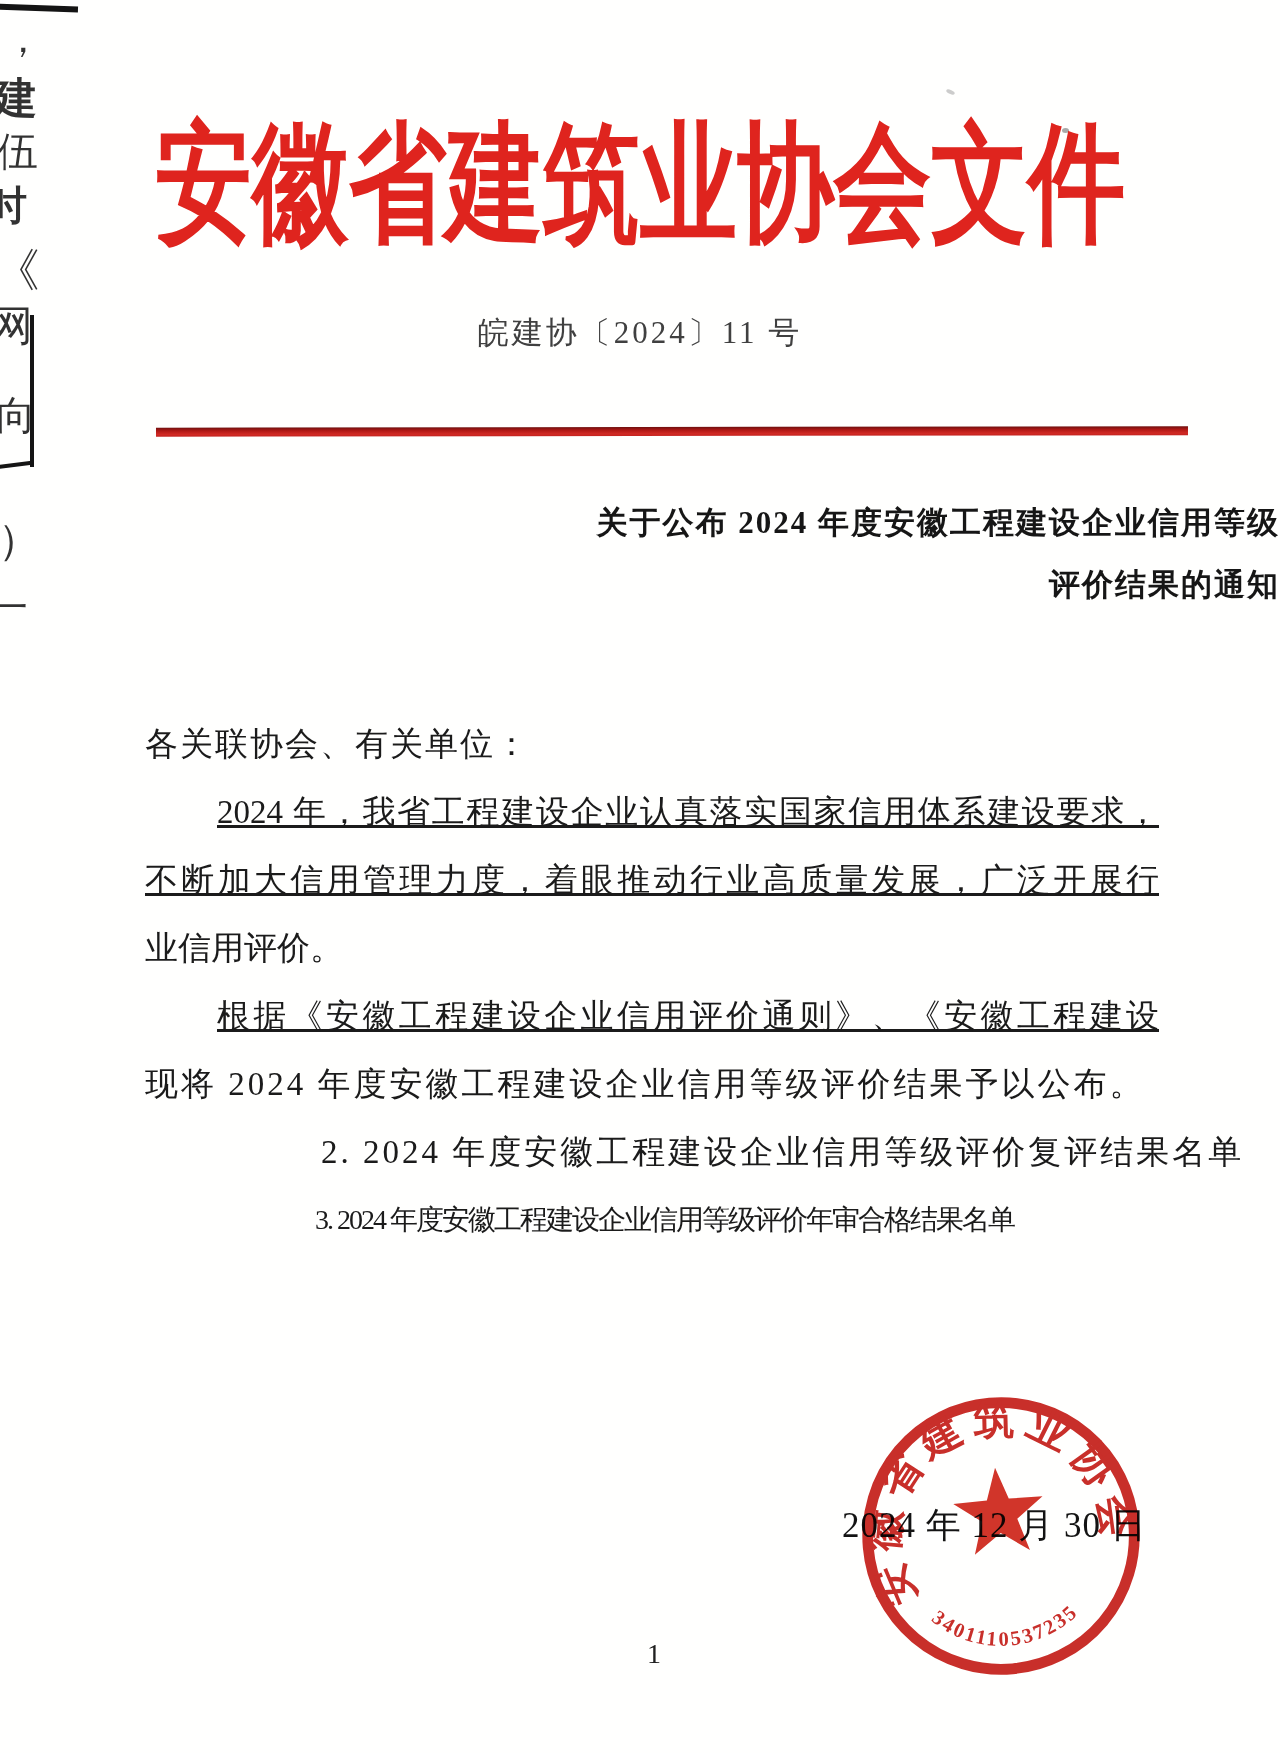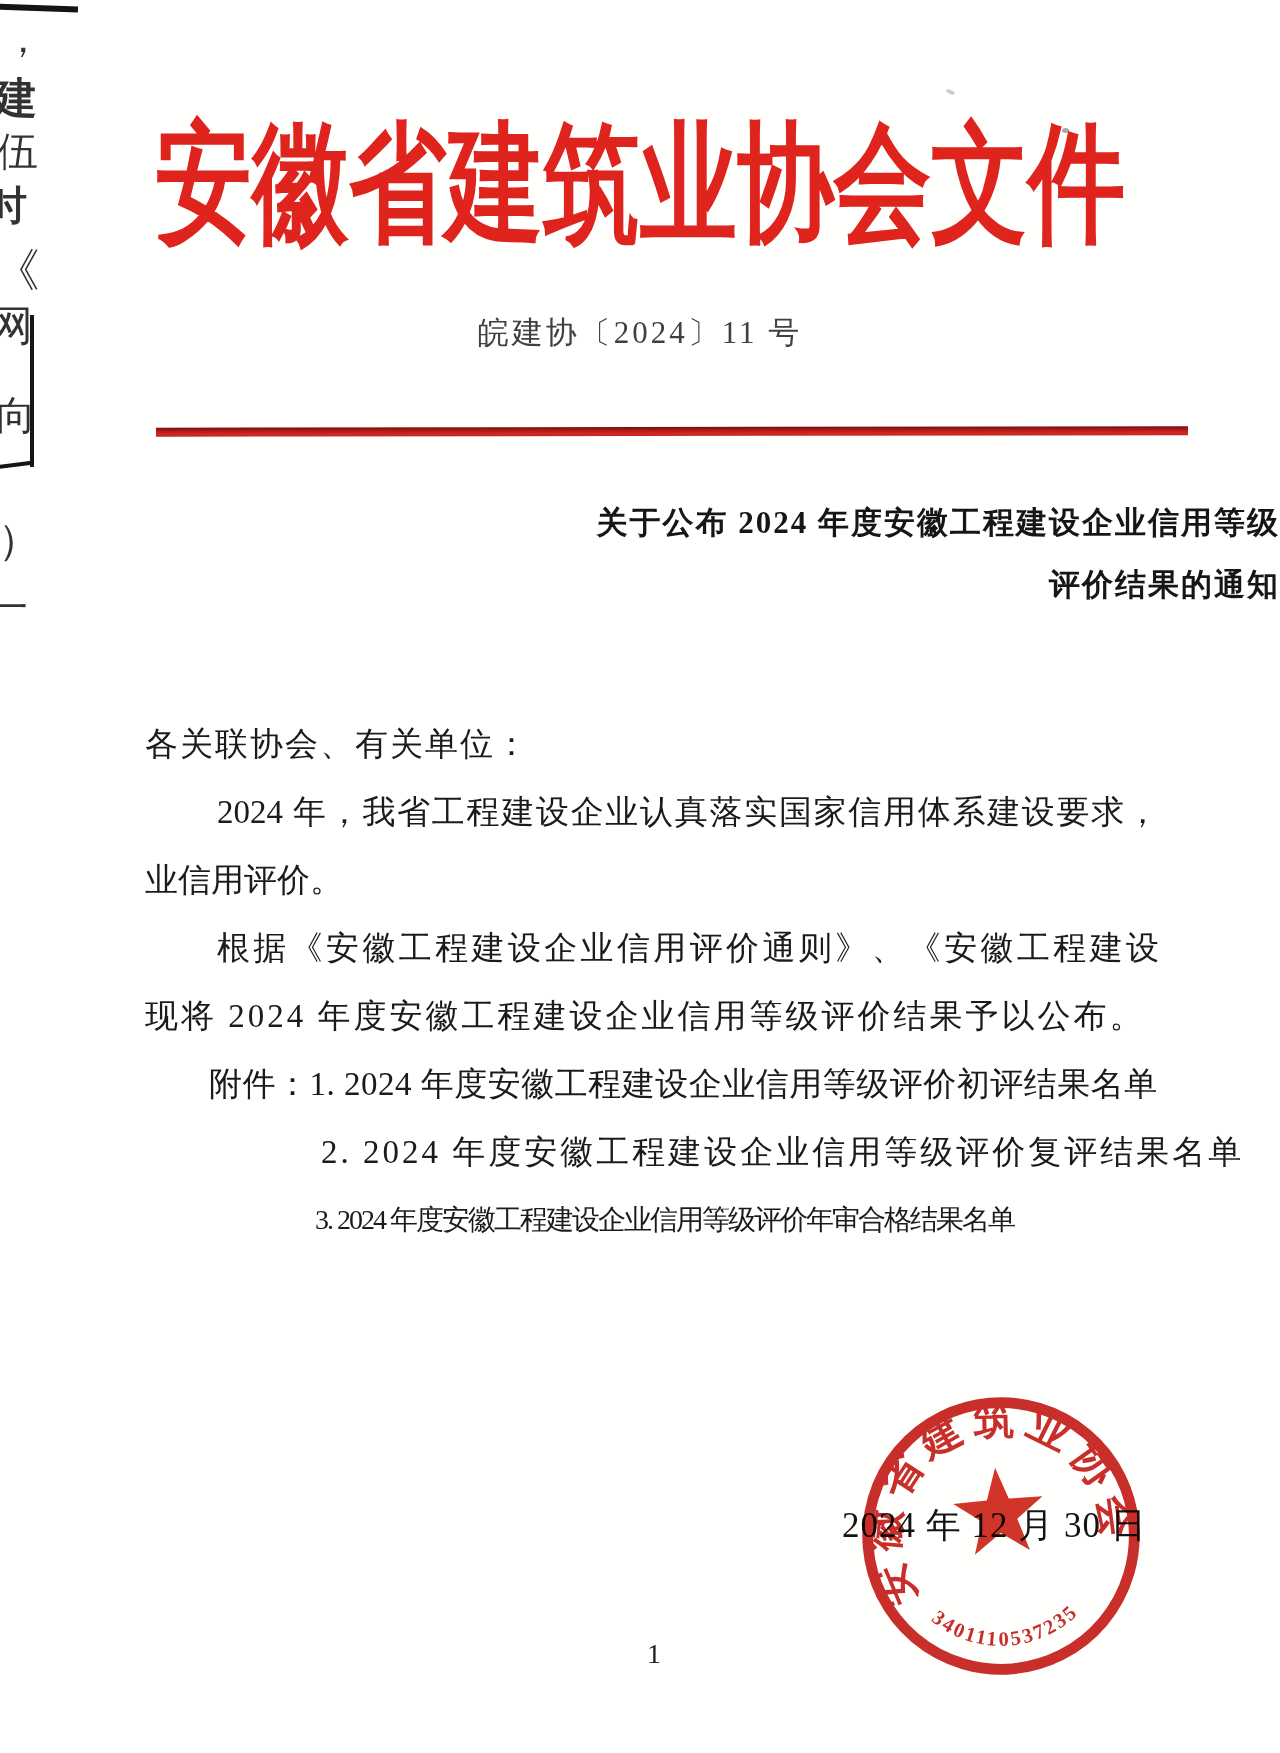--- a/index.html
+++ b/index.html
@@ -50,21 +50,21 @@
     position:absolute;left:0;top:492px;width:100%;
     text-align:right;font-weight:bold;color:#161616;
     font-size:31px;line-height:62px;letter-spacing:2px;
   }
   
   .body{
     position:absolute;left:133px;top:710px;width:1014px;
     font-size:33px;color:#1b1b1b;margin-left:12px;
   }
   .bl{height:68px;line-height:68px;white-space:nowrap;}
-  .bl.just{white-space:normal;text-align:justify;text-align-last:justify;}
+  .bl.just{white-space:normal;text-align:justify;text-align-last:justify;text-decoration:underline;}
   .bl.ind{text-indent:72px;}
   .salu{letter-spacing:2px;}
   .sp{letter-spacing:3px;}
   .attach1{padding-left:64px;letter-spacing:0.5px;}
   .attach2{padding-left:176px;letter-spacing:3px;text-align:right;}
   .attach3{padding-left:170px;letter-spacing:-2px;font-size:28px;}
   
   .date{
     position:absolute;left:842px;top:1502px;
     font-size:35px;letter-spacing:1px;color:#131313;white-space:nowrap;
@@ -113,24 +113,24 @@
   <div class="redline"></div>
 
   <div class="title">
     <div>关于公布 2024 年度安徽工程建设企业信用等级</div>
     <div>评价结果的通知</div>
   </div>
 
   <div class="body">
     <div class="bl salu">各关联协会、有关单位：</div>
     <div class="bl ind just">2024 年，我省工程建设企业认真落实国家信用体系建设要求，</div>
+    <div class="bl just">不断加大信用管理力度，着眼推动行业高质量发展，广泛开展行</div>
     <div class="bl">业信用评价。</div>
     <div class="bl ind just">根据《安徽工程建设企业信用评价通则》、《安徽工程建设</div>
     <div class="bl sp">现将 2024 年度安徽工程建设企业信用等级评价结果予以公布。</div>
-    <div class="bl attach1"><span>附件：</span><span>1. 2024 年度安徽工程建设企业信用等级评价初评结果名单</span></div>
     <div class="bl attach2">2. 2024 年度安徽工程建设企业信用等级评价复评结果名单</div>
     <div class="bl attach3">3. 2024 年度安徽工程建设企业信用等级评价年审合格结果名单</div>
   </div>
 
   <div class="date">2024 年 12 月 30 日</div>
 
   <svg class="seal" viewBox="0 0 300 300" xmlns="http://www.w3.org/2000/svg">
     <defs>
       <path id="arcName" d="M 63.98,210.23 A 105,105 0 1 1 236.02,210.23"></path>
       <path id="arcNum" d="M 64.19,222.04 A 112,112 0 0 0 235.81,222.04"></path>

